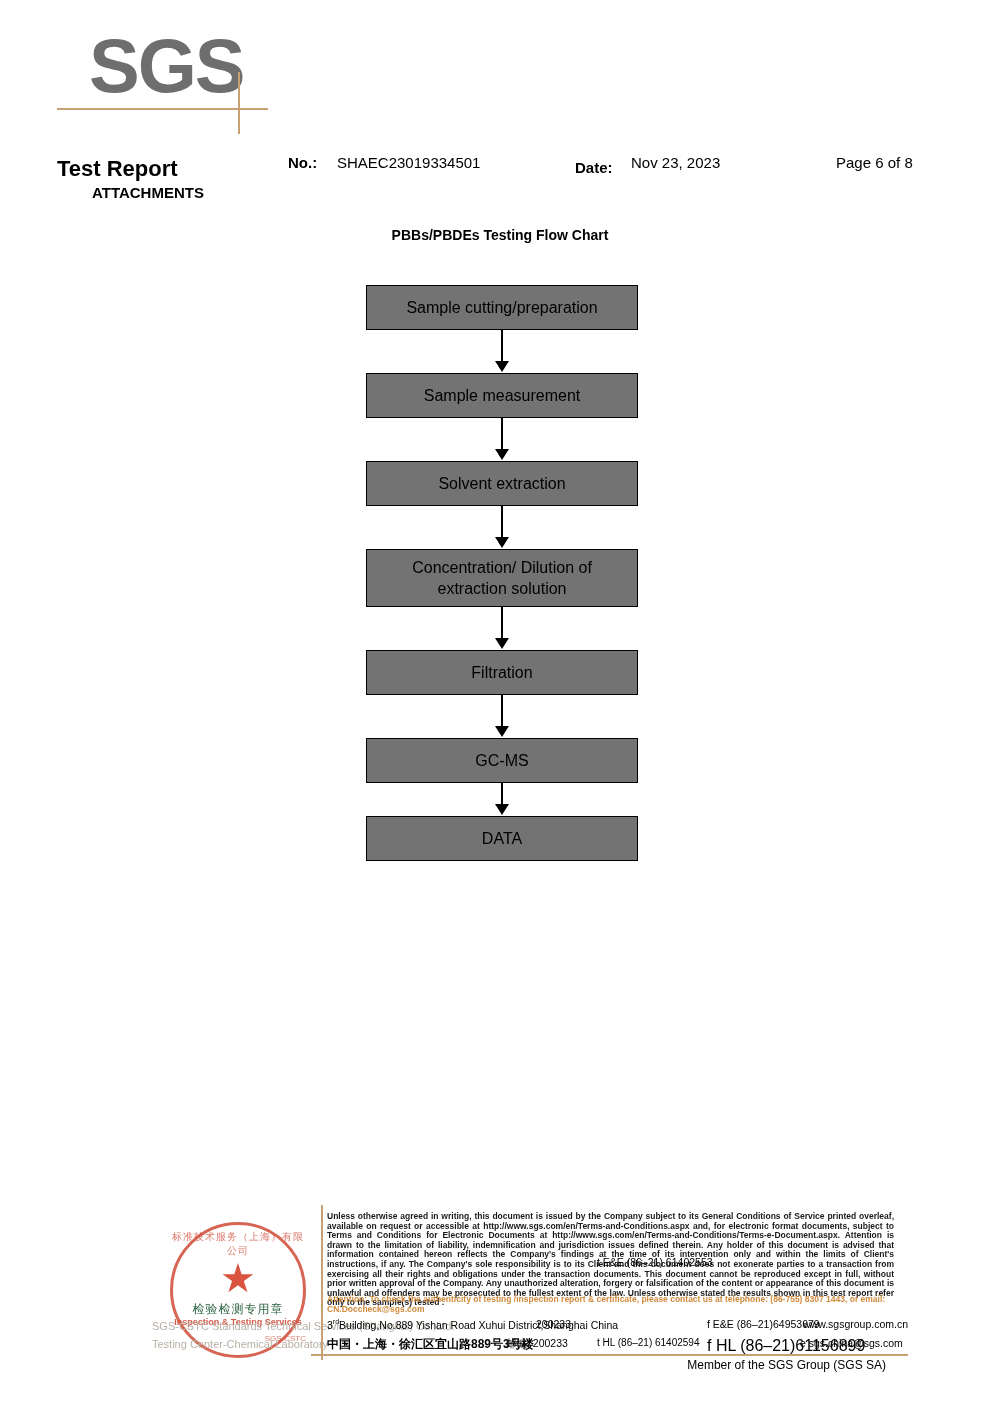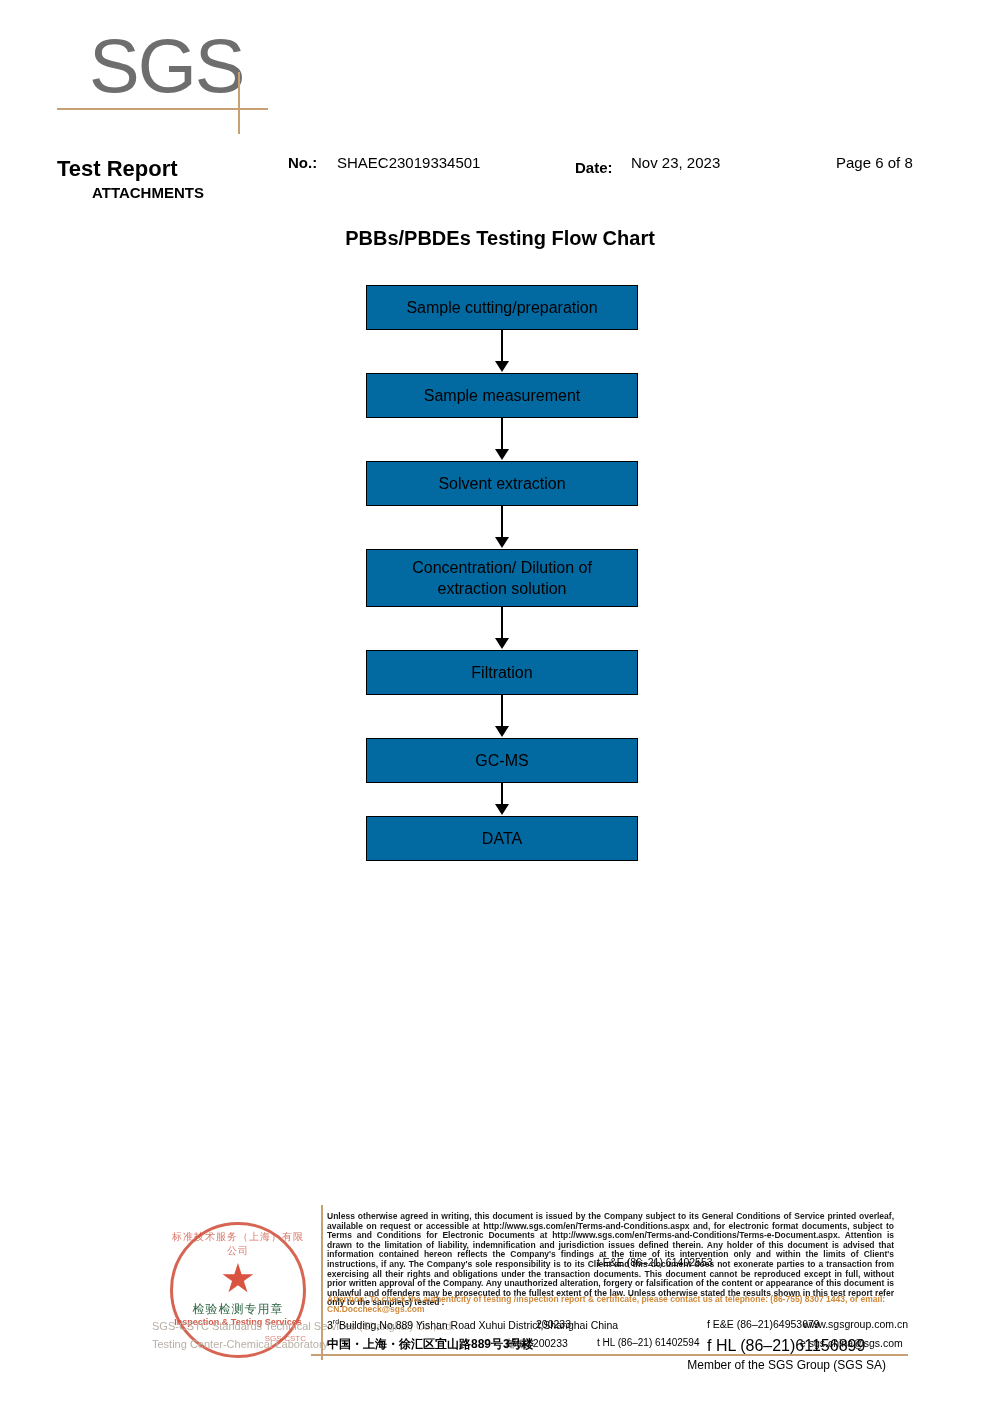--- a/index.html
+++ b/index.html
@@ -26,21 +26,21 @@
     left: 57px;
     top: 22px;
     width: 230px;
     height: 95px;
   }
   #logo-text {
     position: absolute;
     left: 32px;
     top: -4px;
     font-family: "Liberation Sans", sans-serif;
-    font-weight: normal;
+    font-weight: bold;
     font-size: 76px;
     letter-spacing: -2px;
     color: #6e6e6e;
     line-height: 95px;
   }
   #logo-hline {
     position: absolute;
     left: 0px;
     top: 86px;
     width: 211px;
@@ -112,34 +112,34 @@
     font-size: 15px;
   }
 
   
   #flow-title {
     position: absolute;
     left: 0;
     top: 227px;
     width: 1000px;
     text-align: center;
-    font-size: 20px;
+    font-size: 14px;
     font-weight: bold;
   }
   #flow {
     position: absolute;
     left: 366px;
     top: 285px;
     width: 272px;
   }
   .flow-box {
     box-sizing: border-box;
     width: 272px;
     border: 1.6px solid #000000;
-    background: #0369a1;
+    background: #737373;
     display: flex;
     align-items: center;
     justify-content: center;
     text-align: center;
     font-size: 16px;
     line-height: 21px;
     padding: 2px 6px;
   }
   .flow-box.h1 { height: 45px; }
   .flow-box.h2 { height: 58px; }

